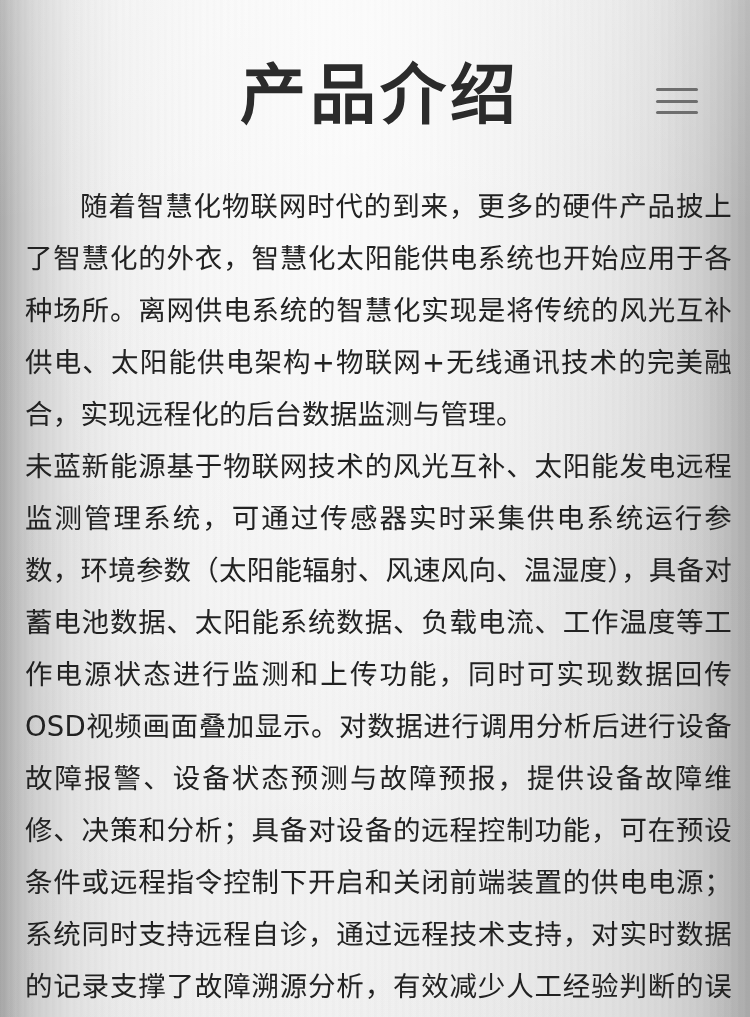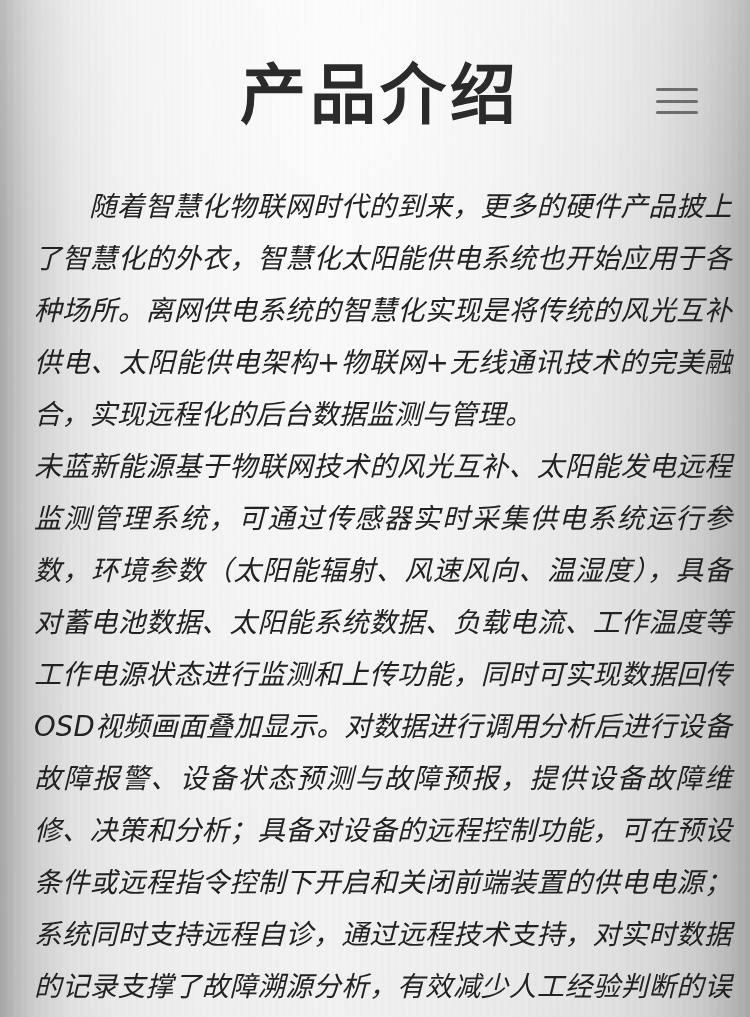--- a/index.html
+++ b/index.html
@@ -105,22 +105,21 @@
     margin: 30px 18px 0 18px;
     color: #222;
     font-family: "DejaVu Sans", "Liberation Sans", sans-serif;
     font-size: 27.5px;
     line-height: 52px;
     letter-spacing: 0.2px;
     text-align: justify;
     text-justify: inter-ideograph;
   }
   .para {
-    margin: 0 0 0 16px;
-    font-style: italic;
+    margin: 0 0 0 7px;
   }
   .para.indent {
     text-indent: 2em;
   }
 </style>
 </head>
 <body>
 
 <div class="page">
 

